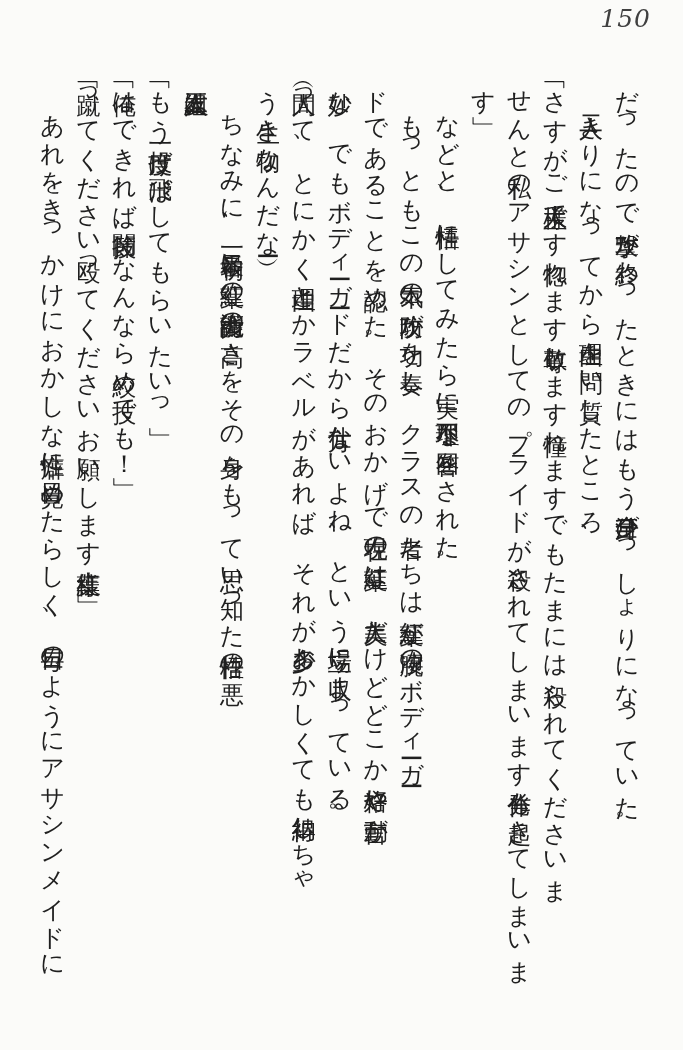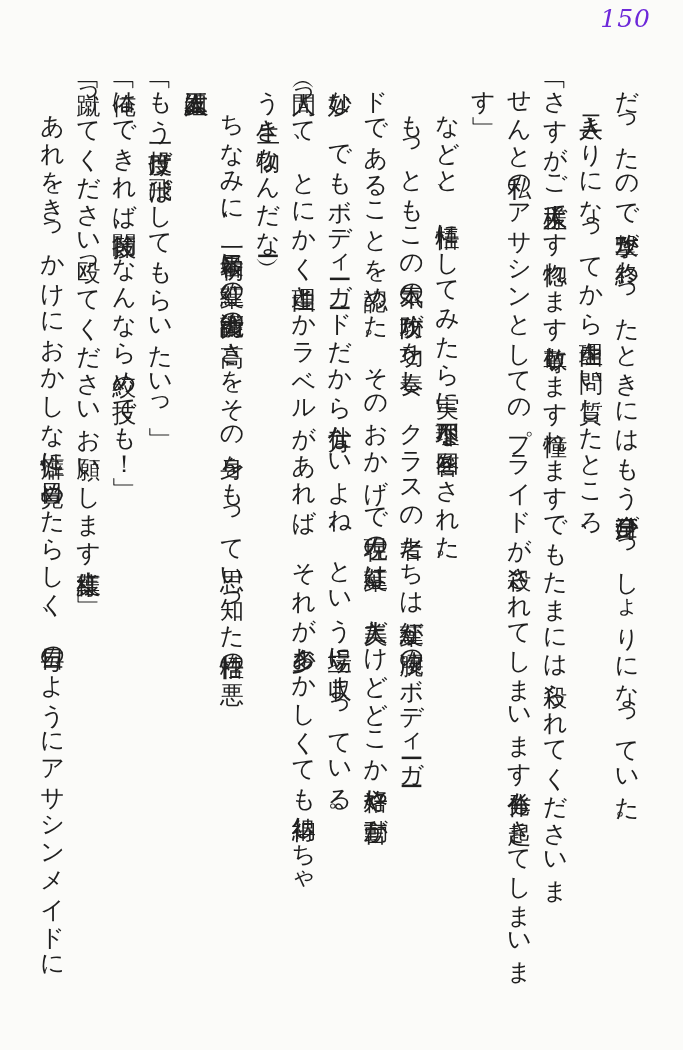--- a/index.html
+++ b/index.html
@@ -17,21 +17,21 @@
   .page {
     position: absolute;
     inset: 0;
   }
   .page-number {
     position: absolute;
     top: 4px;
     right: 32px;
     font-size: 25px;
     font-style: italic;
-    color: #6d28d9;
+    color: #404040;
     letter-spacing: 1px;
     font-family: "DejaVu Serif", "Liberation Serif", serif;
   }
   .text-block {
     position: absolute;
     top: 74px;
     right: 39px;
     height: 945px;
     writing-mode: vertical-rl;
     text-orientation: upright;

